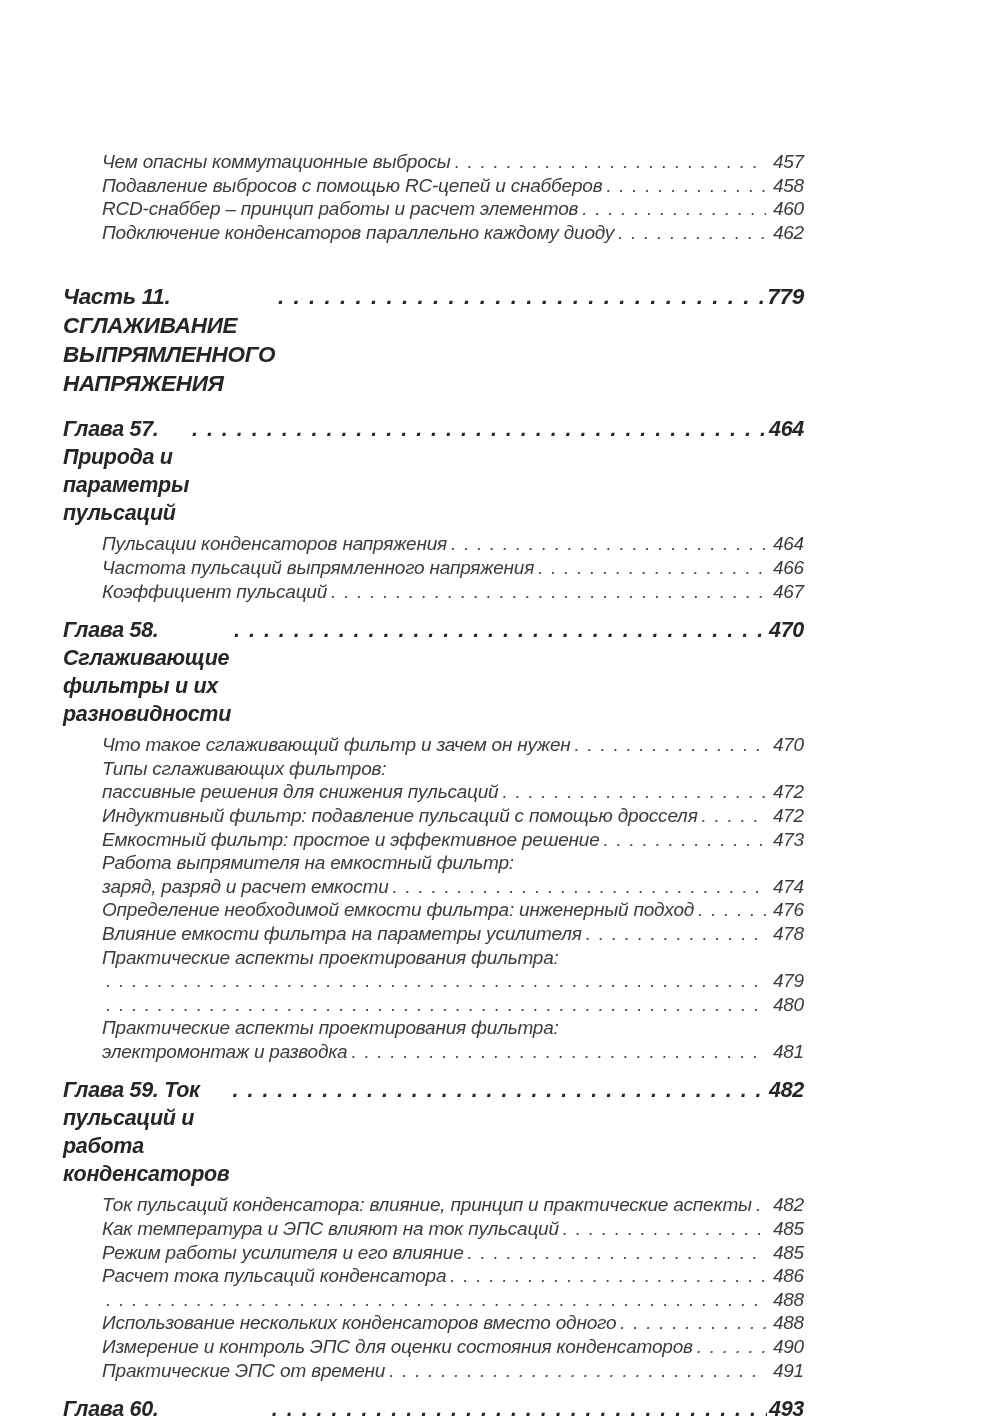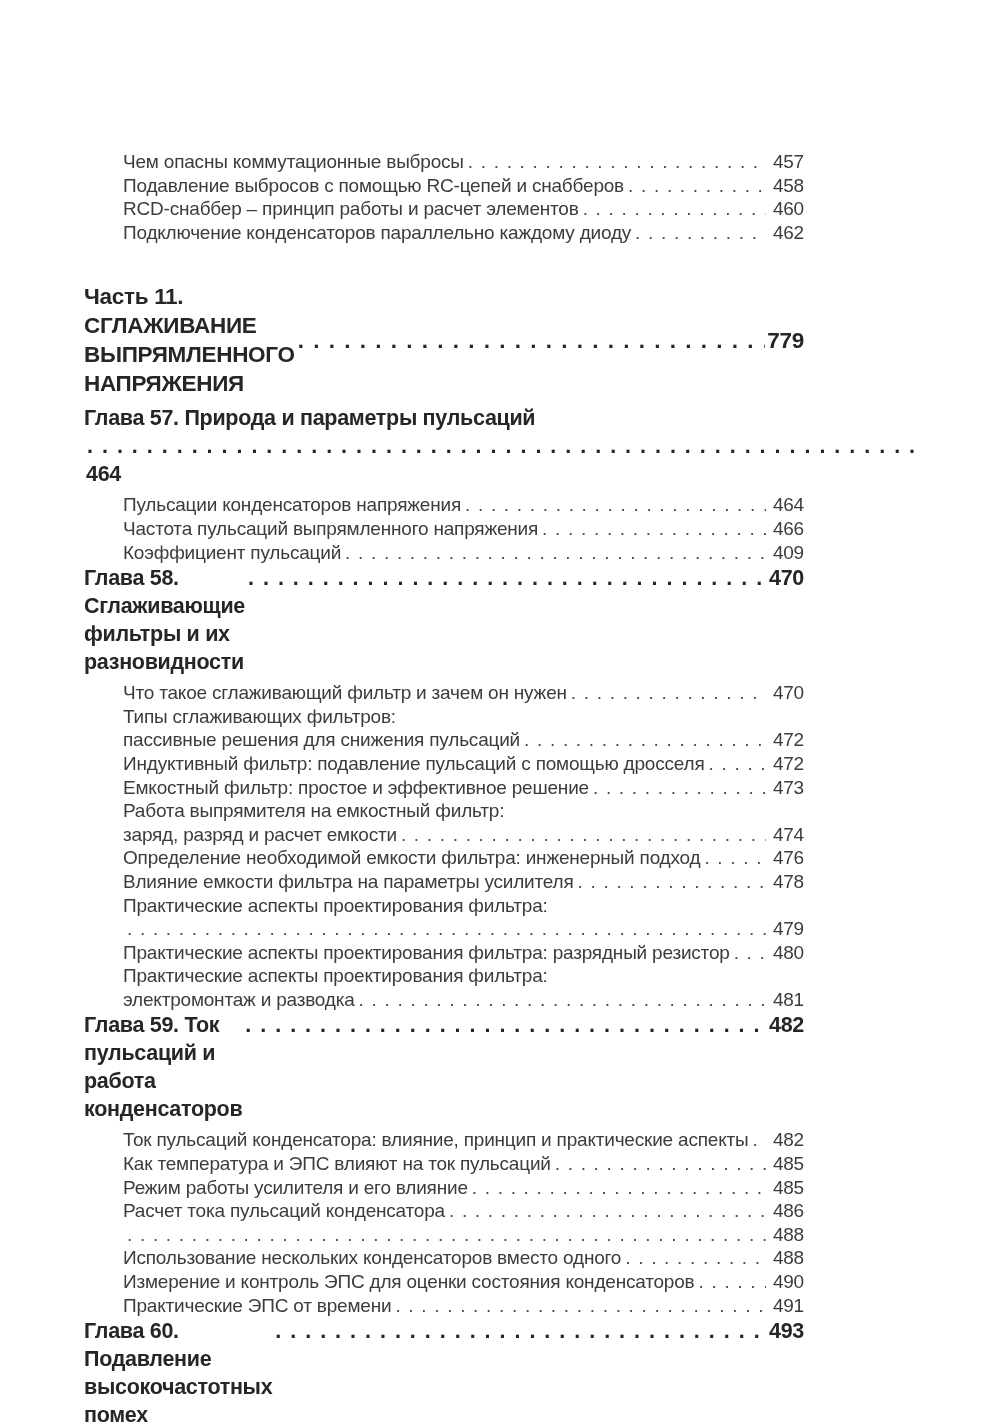--- a/index.html
+++ b/index.html
@@ -6,24 +6,25 @@
     margin: 0;
     padding: 0;
     background: #ffffff;
   }
   .page {
     position: relative;
     box-sizing: border-box;
     width: 923px;
     height: 1424px;
     background: #ffffff;
-    padding: 150px 119px 0 84px;
+    padding: 150px 119px 0 63px;
     font-family: "Liberation Sans", "DejaVu Sans", sans-serif;
     color: #3c3c3c;
     overflow: hidden;
+    font-style: italic;
   }
   .row {
     display: flex;
     align-items: baseline;
   }
   
   .item-row {
     margin-left: 39px;
     font-size: 19px;
     line-height: 23.6px;
@@ -48,40 +49,40 @@
     padding-left: 7px;
   }
   
   .part-row {
     font-size: 22.5px;
     font-weight: 700;
     color: #262626;
     line-height: 29px;
     margin-top: 38px;
     letter-spacing: -0.3px;
-    align-items: center;
   }
   
   .chapter-row {
     font-size: 21.5px;
     font-weight: 700;
     color: #262626;
     line-height: 28px;
+    margin-top: 13px;
     margin-bottom: 5px;
     letter-spacing: -0.3px;
   }
   .part-row .leader, .chapter-row .leader {
     letter-spacing: 1.5px;
     color: #262626;
     padding-left: 3px;
   }
   .part-row .page-num, .chapter-row .page-num {
     padding-left: 2px;
   }
-  .part-row + .chapter-row { margin-top: 6px; flex-direction: column; }
+  .part-row + .chapter-row { margin-top: 17px; }
 </style>
 </head>
 <body>
 
 <div class="page">
   <div id="toc-root">
       <div class="row item-row">
         <span class="title">Чем опасны коммутационные выбросы</span>
         <span class="leader">. . . . . . . . . . . . . . . . . . . . . . . . . . . . . . . . . . . . . . . . . . . . . . . . . . . . . . . . . . . . . . . . . . . . . . . . . . . . . . . . . . . . . . . . . . . . . . . . . . . . . . . . . . . . . . . . . . . . . . . . . . . . . . . . . . . . . . . . . . . . . . . . . . . . . . . . . . . . . . . . . . . . . . . . . . . . . . . . . . . . . . . . . . . . . . . . . . . . . . . . </span>
         <span class="page-num">457</span>
@@ -117,21 +118,21 @@
         <span class="page-num">464</span>
       </div>
       <div class="row item-row">
         <span class="title">Частота пульсаций выпрямленного напряжения</span>
         <span class="leader">. . . . . . . . . . . . . . . . . . . . . . . . . . . . . . . . . . . . . . . . . . . . . . . . . . . . . . . . . . . . . . . . . . . . . . . . . . . . . . . . . . . . . . . . . . . . . . . . . . . . . . . . . . . . . . . . . . . . . . . . . . . . . . . . . . . . . . . . . . . . . . . . . . . . . . . . . . . . . . . . . . . . . . . . . . . . . . . . . . . . . . . . . . . . . . . . . . . . . . . . </span>
         <span class="page-num">466</span>
       </div>
       <div class="row item-row">
         <span class="title">Коэффициент пульсаций</span>
         <span class="leader">. . . . . . . . . . . . . . . . . . . . . . . . . . . . . . . . . . . . . . . . . . . . . . . . . . . . . . . . . . . . . . . . . . . . . . . . . . . . . . . . . . . . . . . . . . . . . . . . . . . . . . . . . . . . . . . . . . . . . . . . . . . . . . . . . . . . . . . . . . . . . . . . . . . . . . . . . . . . . . . . . . . . . . . . . . . . . . . . . . . . . . . . . . . . . . . . . . . . . . . . </span>
-        <span class="page-num">409</span>
+        <span class="page-num">467</span>
       </div>
       <div class="row chapter-row">
         <span class="title">Глава 58. Сглаживающие фильтры и их разновидности</span>
         <span class="leader">. . . . . . . . . . . . . . . . . . . . . . . . . . . . . . . . . . . . . . . . . . . . . . . . . . . . . . . . . . . . . . . . . . . . . . . . . . . . . . . . . . . . . . . . . . . . . . . . . . . . . . . . . . . . . . . . . . . . . . . . . . . . . . . . . . . . . . . . . . . . . . . . . . . . . . . . . . . . . . . . . . . . . . . . . . . . . . . . . . . . . . . . . . . . . . . . . . . . . . . . </span>
         <span class="page-num">470</span>
       </div>
       <div class="row item-row">
         <span class="title">Что такое сглаживающий фильтр и зачем он нужен</span>
         <span class="leader">. . . . . . . . . . . . . . . . . . . . . . . . . . . . . . . . . . . . . . . . . . . . . . . . . . . . . . . . . . . . . . . . . . . . . . . . . . . . . . . . . . . . . . . . . . . . . . . . . . . . . . . . . . . . . . . . . . . . . . . . . . . . . . . . . . . . . . . . . . . . . . . . . . . . . . . . . . . . . . . . . . . . . . . . . . . . . . . . . . . . . . . . . . . . . . . . . . . . . . . . </span>
         <span class="page-num">470</span>
@@ -173,21 +174,20 @@
         <span class="page-num">478</span>
       </div>
       <div class="row item-row">
         <span class="title">Практические аспекты проектирования фильтра:</span>
       </div>
       <div class="row item-row">
         <span class="leader">. . . . . . . . . . . . . . . . . . . . . . . . . . . . . . . . . . . . . . . . . . . . . . . . . . . . . . . . . . . . . . . . . . . . . . . . . . . . . . . . . . . . . . . . . . . . . . . . . . . . . . . . . . . . . . . . . . . . . . . . . . . . . . . . . . . . . . . . . . . . . . . . . . . . . . . . . . . . . . . . . . . . . . . . . . . . . . . . . . . . . . . . . . . . . . . . . . . . . . . . </span>
         <span class="page-num">479</span>
       </div>
       <div class="row item-row">
-        <span class="title">Практические аспекты проектирования фильтра: разрядный резистор</span>
         <span class="leader">. . . . . . . . . . . . . . . . . . . . . . . . . . . . . . . . . . . . . . . . . . . . . . . . . . . . . . . . . . . . . . . . . . . . . . . . . . . . . . . . . . . . . . . . . . . . . . . . . . . . . . . . . . . . . . . . . . . . . . . . . . . . . . . . . . . . . . . . . . . . . . . . . . . . . . . . . . . . . . . . . . . . . . . . . . . . . . . . . . . . . . . . . . . . . . . . . . . . . . . . </span>
         <span class="page-num">480</span>
       </div>
       <div class="row item-row">
         <span class="title">Практические аспекты проектирования фильтра:</span>
       </div>
       <div class="row item-row">
         <span class="title">электромонтаж и разводка</span>
         <span class="leader">. . . . . . . . . . . . . . . . . . . . . . . . . . . . . . . . . . . . . . . . . . . . . . . . . . . . . . . . . . . . . . . . . . . . . . . . . . . . . . . . . . . . . . . . . . . . . . . . . . . . . . . . . . . . . . . . . . . . . . . . . . . . . . . . . . . . . . . . . . . . . . . . . . . . . . . . . . . . . . . . . . . . . . . . . . . . . . . . . . . . . . . . . . . . . . . . . . . . . . . . </span>
         <span class="page-num">481</span>

